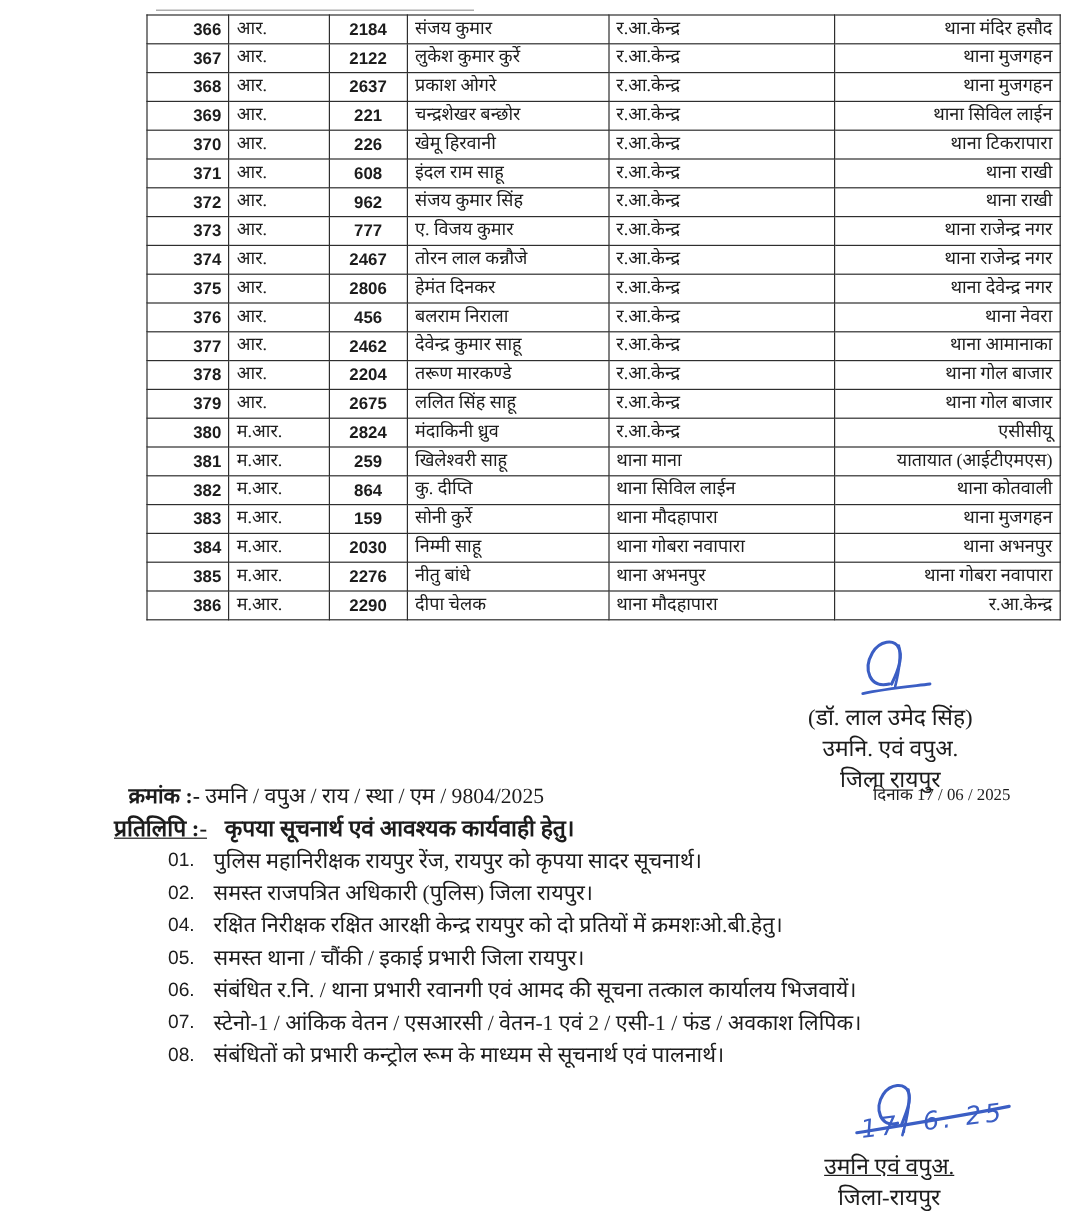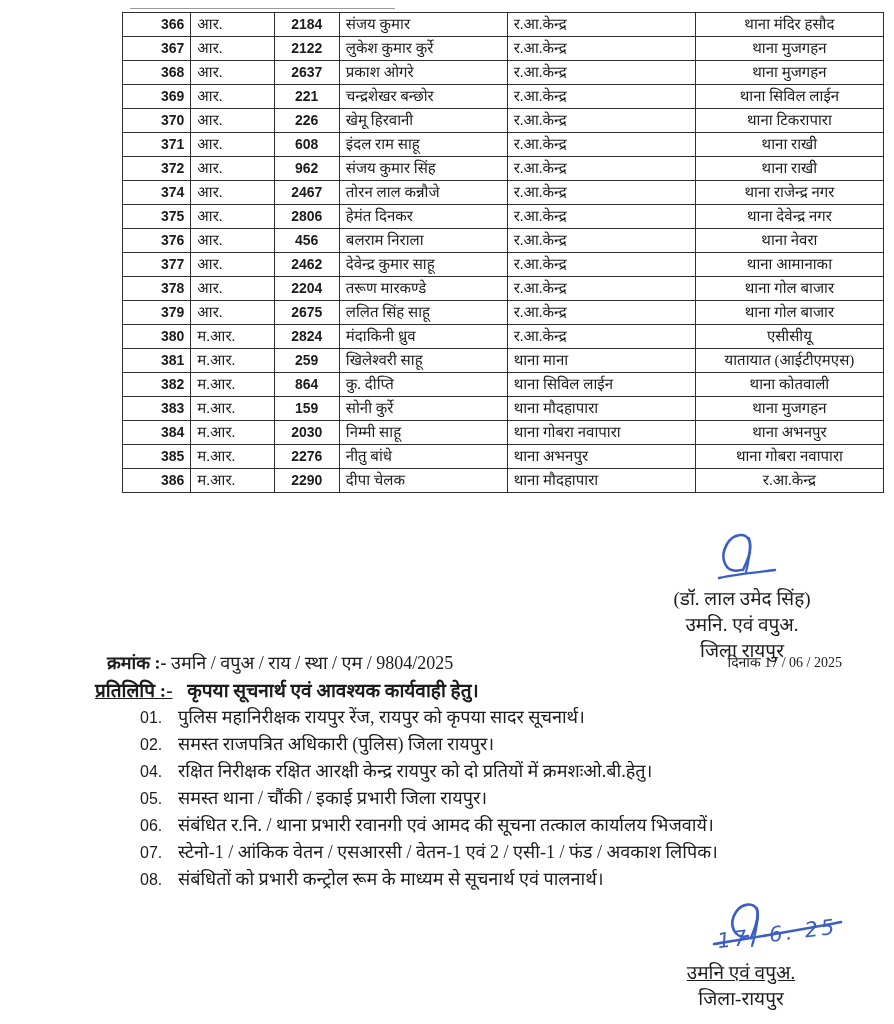--- a/index.html
+++ b/index.html
@@ -31,21 +31,21 @@
     padding: 1px 6px;
     vertical-align: middle;
     white-space: nowrap;
     overflow: hidden;
   }
   .transfer-table td:nth-child(1) { width: 50px;  text-align: center; font-family: "Liberation Sans", sans-serif; font-weight: bold; font-size: 14px; padding-left: 38px; }
   .transfer-table td:nth-child(2) { width: 86px;  text-align: left; }
   .transfer-table td:nth-child(3) { width: 67px;  text-align: center; font-family: "Liberation Sans", sans-serif; font-weight: bold; font-size: 14px; }
   .transfer-table td:nth-child(4) { width: 173px; text-align: left; }
   .transfer-table td:nth-child(5) { width: 194px; text-align: left; }
-  .transfer-table td:nth-child(6) { width: 192px; text-align: center; }
+  .transfer-table td:nth-child(6) { width: 192px; text-align: right; }
 
   .table-top-remnant {
     position: absolute;
     left: 130px;
     top: 8px;
     width: 265px;
     border-top: 1px solid #9a9a9a;
     height: 0;
   }
 
@@ -188,20 +188,28 @@
           <td>र.आ.केन्द्र</td>
           <td>थाना राखी</td>
         </tr>
         <tr>
           <td>372</td>
           <td>आर.</td>
           <td>962</td>
           <td>संजय कुमार सिंह</td>
           <td>र.आ.केन्द्र</td>
           <td>थाना राखी</td>
+        </tr>
+        <tr>
+          <td>373</td>
+          <td>आर.</td>
+          <td>777</td>
+          <td>ए. विजय कुमार</td>
+          <td>र.आ.केन्द्र</td>
+          <td>थाना राजेन्द्र नगर</td>
         </tr>
         <tr>
           <td>374</td>
           <td>आर.</td>
           <td>2467</td>
           <td>तोरन लाल कन्नौजे</td>
           <td>र.आ.केन्द्र</td>
           <td>थाना राजेन्द्र नगर</td>
         </tr>
         <tr>

